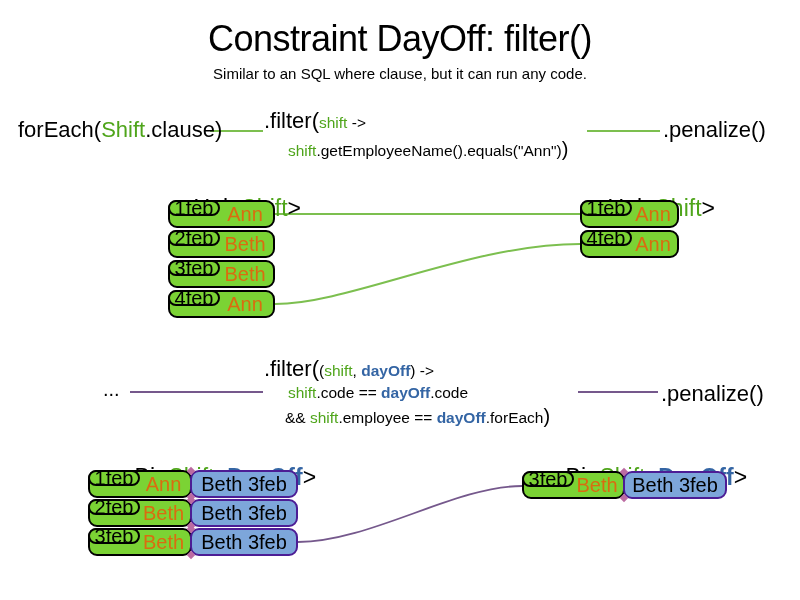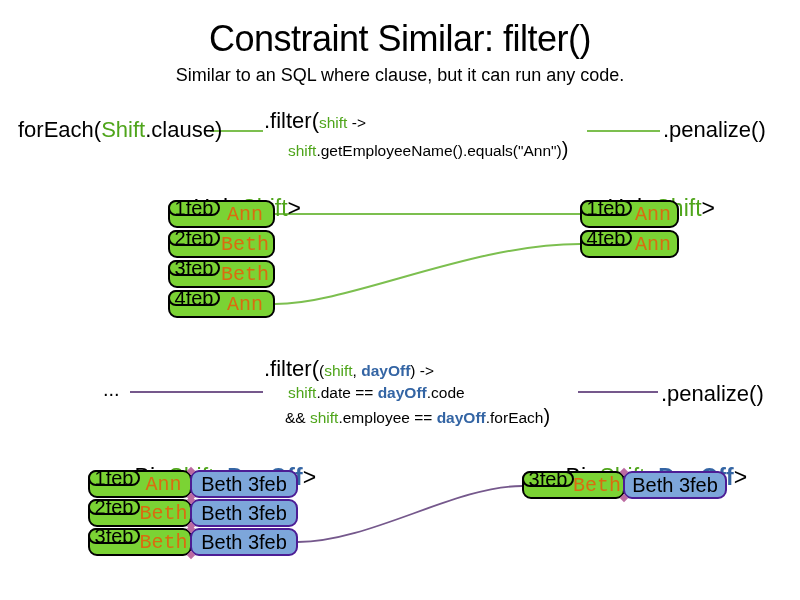--- a/index.html
+++ b/index.html
@@ -11,40 +11,40 @@
     --glue:#bc6ba2;
   }
   html,body{margin:0;padding:0;background:#ffffff;}
   #slide{
     position:relative;width:800px;height:600px;background:#ffffff;overflow:hidden;
     font-family:"Liberation Sans",sans-serif;color:#000;
   }
   .abs{position:absolute;}
   #overlay{position:absolute;left:0;top:0;pointer-events:none;}
   .title{top:18px;left:0;width:800px;text-align:center;font-size:36px;letter-spacing:-0.5px;}
-  .subtitle{top:65px;left:0;width:800px;text-align:center;font-size:18px;}
+  .subtitle{top:65px;left:0;width:800px;text-align:center;font-size:15px;}
   .codeline{display:flex;align-items:baseline;white-space:pre;}
   .big{font-size:22px;text-align:center;}
   .small{font-size:15.5px;}
   .close{font-size:20px;}
   .g{color:var(--green-txt);}
   .b{color:var(--blue-txt);font-weight:bold;}
   .typelabel{font-size:23px;white-space:pre;}
   .card{
     position:absolute;height:28px;box-sizing:border-box;
     background:var(--green-fill);border:2px solid #000;border-radius:9px;
   }
   .datebox{
     position:absolute;left:-2px;top:-2px;width:52px;height:16px;box-sizing:border-box;
     background:var(--green-fill);border:2px solid #000;border-radius:9px;
     display:flex;align-items:center;justify-content:center;font-size:20px;color:#000;
   }
   .namebox{
     position:absolute;left:50px;right:3px;top:0;height:100%;
-    display:flex;align-items:center;justify-content:center;font-size:20px;color:var(--orange-txt);font-family:Liberation Mono, monospace;
+    display:flex;align-items:center;justify-content:center;font-size:20px;color:var(--orange-txt);
   }
   .bi-row{position:absolute;height:28px;}
   .dayoffbox{
     position:absolute;top:0;height:28px;box-sizing:border-box;
     background:var(--blue-fill);border:2px solid #4c1d95;border-radius:9px;
     display:flex;align-items:center;justify-content:center;font-size:20px;color:#000;
   }
   .dayoffbox::before,.dayoffbox::after{
     content:"";position:absolute;width:6px;height:6px;background:var(--glue);
     transform:rotate(45deg);left:-4px;
@@ -60,21 +60,21 @@
   <svg id="overlay" width="800" height="600">
     <path d="M210,131 H263" stroke-width="2" fill="none" stroke="#7cbf4f"></path>
     <path d="M587,131 H660" stroke-width="2" fill="none" stroke="#7cbf4f"></path>
     <path d="M275,214 H580" stroke-width="2" fill="none" stroke="#7cbf4f"></path>
     <path d="M275,304 C350,304 470,244 580,244" stroke-width="2" fill="none" stroke="#7cbf4f"></path>
     <path d="M130,392 H263" stroke-width="1.8" fill="none" stroke="#75588c"></path>
     <path d="M578,392 H658" stroke-width="1.8" fill="none" stroke="#75588c"></path>
     <path d="M298,542 C370,542 455,486 522,486" stroke-width="1.8" fill="none" stroke="#75588c"></path>
   </svg>
 
-  <div class="abs title">Constraint Similar: filter()</div>
+  <div class="abs title">Constraint DayOff: filter()</div>
   <div class="abs subtitle">Similar to an SQL where clause, but it can run any code.</div>
 
   <div class="abs codeline" style="left:18px;top:117px">
     <span class="big">forEach(</span><span class="big g">Shift</span><span class="big">.clause)</span>
   </div>
 
   <div class="abs codeline" style="left:264px;top:108px">
     <span class="big">.filter(</span><span class="small g">shift</span><span class="small"> -&gt;</span>
   </div>
   <div class="abs codeline" style="left:288px;top:138px">
@@ -115,21 +115,21 @@
     <div class="datebox">4feb</div>
     <div class="namebox">Ann</div>
   </div>
 
   <div class="abs" style="left:103px;top:378px;font-size:20px">...</div>
 
   <div class="abs codeline" style="left:264px;top:356px">
     <span class="big">.filter(</span><span class="small">(</span><span class="small g">shift</span><span class="small">, </span><span class="small b">dayOff</span><span class="small">) -&gt;</span>
   </div>
   <div class="abs codeline" style="left:288px;top:384px">
-    <span class="small g">shift</span><span class="small">.date == </span><span class="small b">dayOff</span><span class="small">.code</span>
+    <span class="small g">shift</span><span class="small">.code == </span><span class="small b">dayOff</span><span class="small">.code</span>
   </div>
   <div class="abs codeline" style="left:285px;top:405px">
     <span class="small">&amp;&amp; </span><span class="small g">shift</span><span class="small">.employee == </span><span class="small b">dayOff</span><span class="small">.forEach</span><span class="close">)</span>
   </div>
 
   <div class="abs codeline big" style="left:661px;top:381px">.penalize()</div>
 
   <div class="abs typelabel" style="left:109px;top:437px">
     <span>Bi&lt;</span><span class="g">Shift</span><span>, </span><span class="b">DayOff</span><span>&gt;</span>
   </div>

